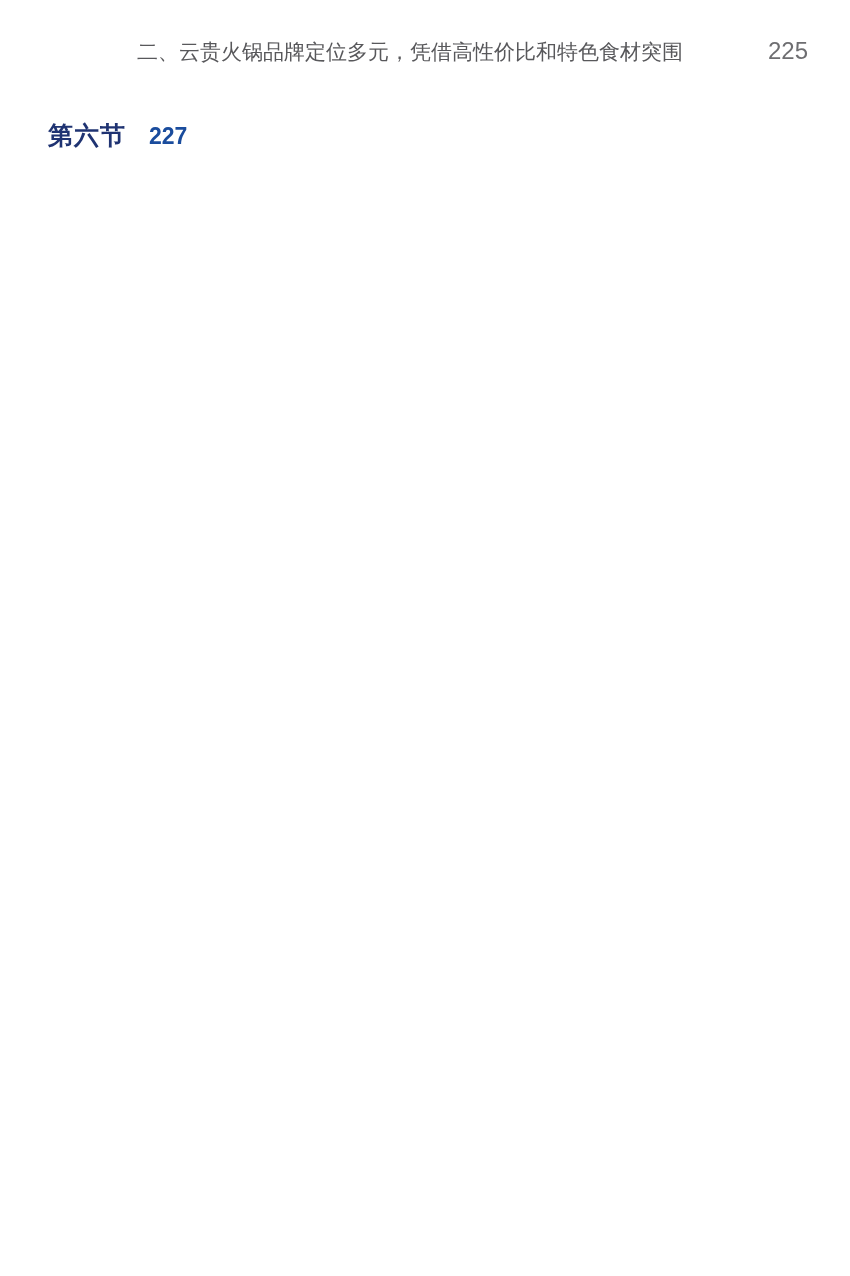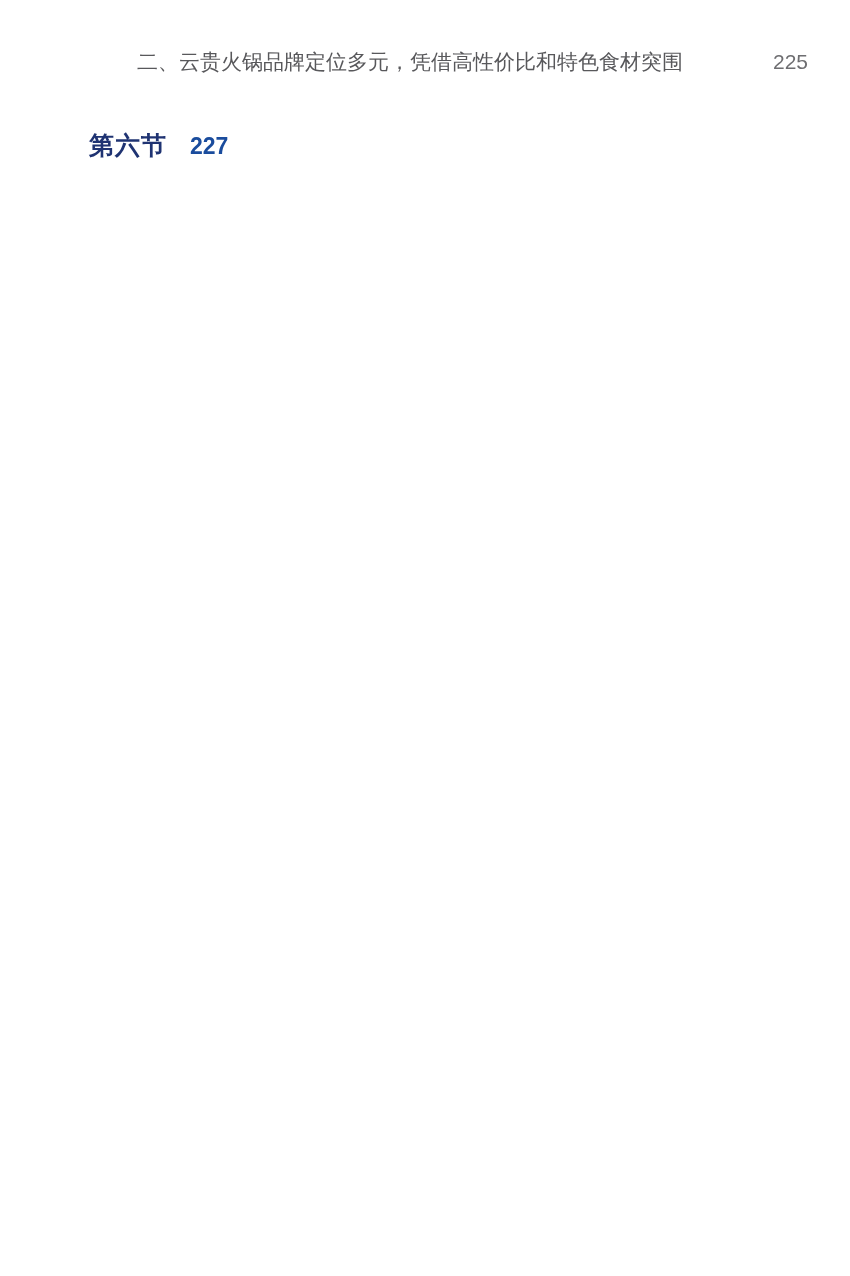--- a/index.html
+++ b/index.html
@@ -15,38 +15,38 @@
   .sub{
     display:flex;align-items:baseline;
     margin-left:89px;
     font-family:"Liberation Sans",sans-serif;
     font-size:21px;line-height:22px;
     color:#58585B;
     white-space:nowrap;
   }
   .sub .sub-page{
     margin-left:auto;flex-shrink:0;padding-left:12px;
-    font-size:21px;color:#6E6E71;
+    font-size:24px;color:#6E6E71;
   }
   
   .head{
     display:flex;align-items:baseline;
     font-family:"Liberation Serif",serif;
     font-weight:700;
     font-size:25px;line-height:27px;
     color:#1F3372;
     white-space:nowrap;
   }
-  .head .label{width:89px;flex-shrink:0;letter-spacing:1px;margin-left:41px;}
+  .head .label{width:89px;flex-shrink:0;letter-spacing:1px;}
   .head .page{
     margin-left:auto;flex-shrink:0;padding-left:12px;
     font-family:"Liberation Sans",sans-serif;
     font-size:23px;color:#1A4C9D;
   }
-  .mt40{margin-top:51px}
+  .mt40{margin-top:40px}
   .mt59{margin-top:59px}
 </style>
 </head>
 <body>
 
 <div class="page">
 
   <div class="sub mt40">
     <span>二、云贵火锅品牌定位多元，凭借高性价比和特色食材突围</span>
     <span class="sub-page">225</span>

